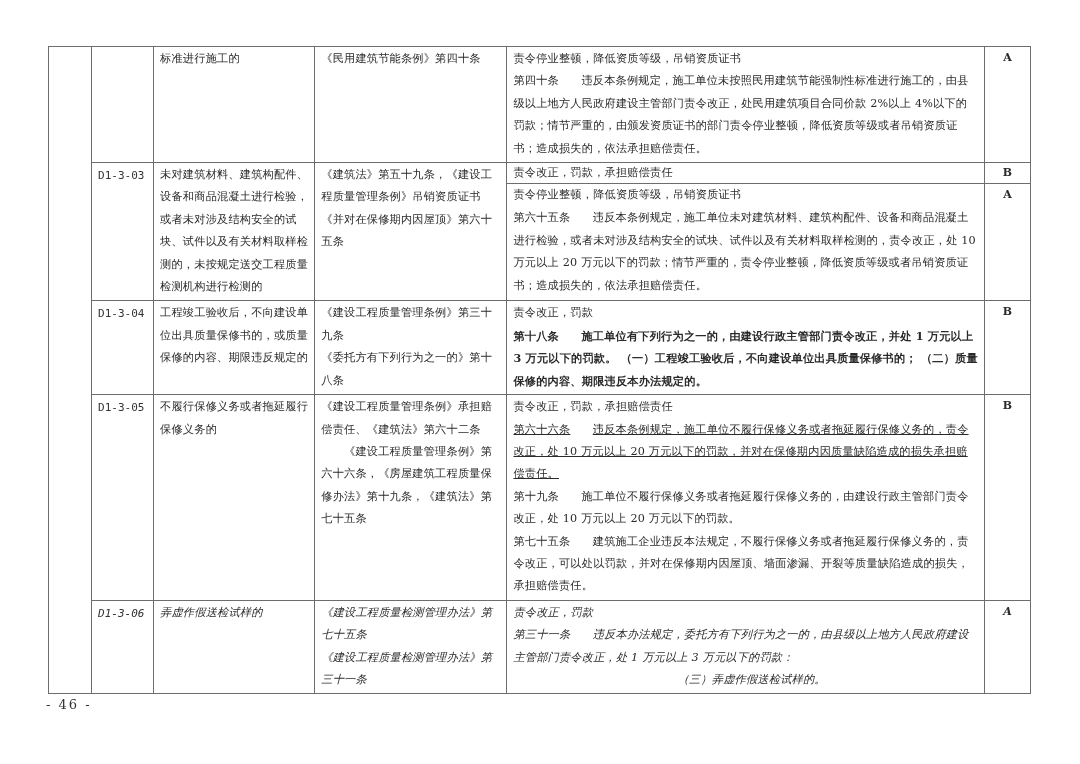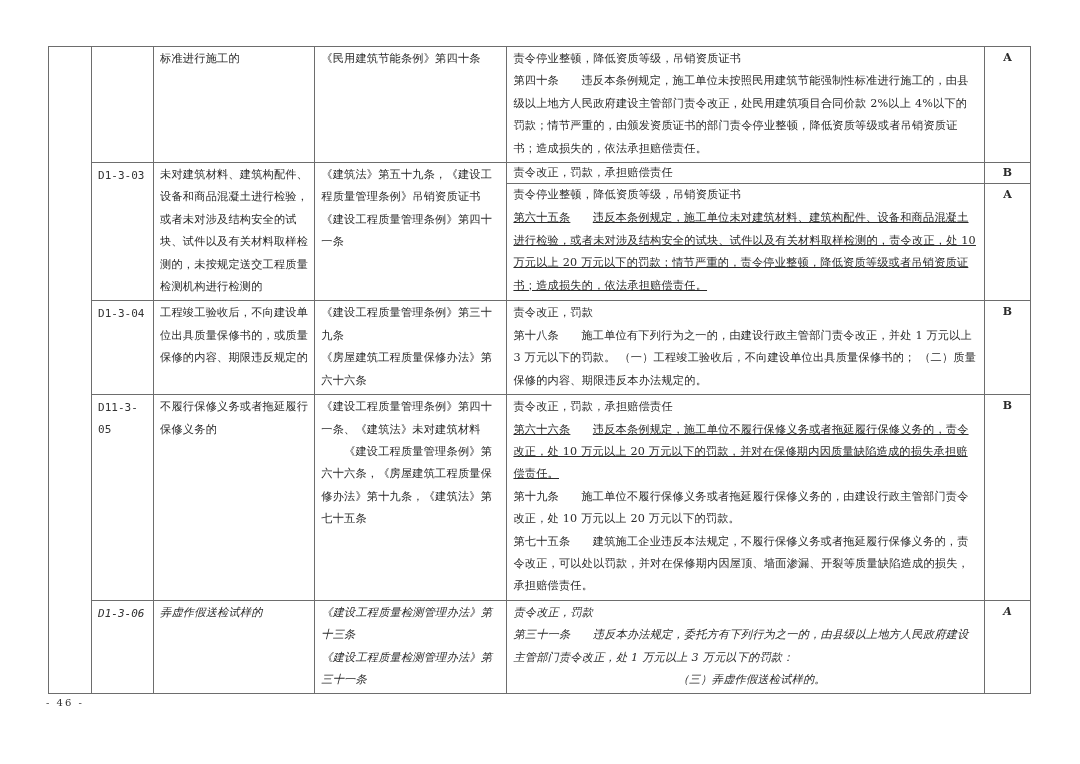--- a/index.html
+++ b/index.html
@@ -15,21 +15,21 @@
   .c3 { width: 192px; }
   .c4 { width: 477px; }
   .c5 { width: 46px; }
   .txt { font-size: 11.2px; line-height: 22.4px; padding: 1px 6px 2px 6px; letter-spacing: 0.2px; }
   .code { font-family: "DejaVu Sans Mono", "Liberation Mono", monospace; font-size: 11px;
           line-height: 22px; padding: 2px 6px; color: #333; }
   .grade { text-align: center; font-weight: bold; font-size: 11px; line-height: 20px; padding-top: 1px;
            font-family: "DejaVu Serif", serif; }
   .sp { display: inline-block; width: 2em; }
   .pageno { position: absolute; left: 46px; top: 697px; font-family: "DejaVu Serif", serif;
-            font-size: 10px; color: #333; letter-spacing: 2px; }
+            font-size: 13px; color: #333; letter-spacing: 2px; }
 </style>
 </head>
 <body>
 
 <div class="page">
   <table class="regs">
     <colgroup>
       <col class="c0">
         <col class="c1">
         <col class="c2">
@@ -63,72 +63,72 @@
 
       <tr style="height:20px;margin-top:32px;">
         <td rowspan="2">
             <div class="code">D1-3-03</div>
           </td>
         <td rowspan="2">
             <div class="txt">未对建筑材料、建筑构配件、设备和商品混凝土进行检验，或者未对涉及结构安全的试块、试件以及有关材料取样检测的，未按规定送交工程质量检测机构进行检测的</div>
           </td>
         <td rowspan="2">
           <div class="txt" style="padding-bottom:0">《建筑法》第五十九条，《建设工程质量管理条例》吊销资质证书</div>
-          <div class="txt" style="padding-top:0">《建设工程质量管理条例》第四十一条</div>
+          <div class="txt" style="padding-top:0">《并对在保修期内因屋顶》第六十五条</div>
         </td>
         <td>
           <div class="txt" style="line-height:17px;">责令改正，罚款，承担赔偿责任</div>
         </td>
         <td>
             <div class="grade" style="line-height:17px;">B</div>
           </td>
       </tr>
       <tr style="height:114px;">
         <td>
           <div class="txt" style="line-height:20px;">责令停业整顿，降低资质等级，吊销资质证书</div>
-          <div class="txt" style="padding-top:0;text-decoration:underline;">
+          <div class="txt" style="padding-top:0;">
             <span>第六十五条</span><span class="sp"></span><span>违反本条例规定，施工单位未对建筑材料、建筑构配件、设备和商品混凝土进行检验，或者未对涉及结构安全的试块、试件以及有关材料取样检测的，责令改正，处 10 万元以上 20 万元以下的罚款；情节严重的，责令停业整顿，降低资质等级或者吊销资质证书；造成损失的，依法承担赔偿责任。</span>
           </div>
         </td>
         <td>
             <div class="grade">A</div>
           </td>
       </tr>
 
       <tr style="height:89px;margin-left:33px;">
         <td>
             <div class="code">D1-3-04</div>
           </td>
         <td>
             <div class="txt">工程竣工验收后，不向建设单位出具质量保修书的，或质量保修的内容、期限违反规定的</div>
           </td>
         <td>
           <div class="txt" style="padding-bottom:0">《建设工程质量管理条例》第三十九条</div>
-          <div class="txt" style="padding-top:0">《房屋建筑工程质量保修办法》第六十六条</div>
+          <div class="txt" style="padding-top:0">《委托方有下列行为之一的》第十八条</div>
         </td>
         <td>
           <div class="txt">责令改正，罚款</div>
-          <div class="txt" style="padding-top:0;margin-top:-2px;">
+          <div class="txt" style="padding-top:0;margin-top:-2px;font-weight:bold;">
             <span>第十八条</span><span class="sp"></span><span>施工单位有下列行为之一的，由建设行政主管部门责令改正，并处 1 万元以上 3 万元以下的罚款。 （一）工程竣工验收后，不向建设单位出具质量保修书的； （二）质量保修的内容、期限违反本办法规定的。</span>
           </div>
         </td>
         <td>
             <div class="grade">B</div>
           </td>
       </tr>
 
       <tr style="height:205px;">
         <td>
-            <div class="code">D11-3-05</div>
+            <div class="code">D1-3-05</div>
           </td>
         <td>
             <div class="txt">不履行保修义务或者拖延履行保修义务的</div>
           </td>
         <td>
-          <div class="txt" style="padding-bottom:0">《建设工程质量管理条例》第四十一条、《建筑法》未对建筑材料</div>
+          <div class="txt" style="padding-bottom:0">《建设工程质量管理条例》承担赔偿责任、《建筑法》第六十二条</div>
           <div class="txt" style="padding-top:0">　　《建设工程质量管理条例》第六十六条，《房屋建筑工程质量保修办法》第十九条，《建筑法》第七十五条</div>
         </td>
         <td>
           <div class="txt">责令改正，罚款，承担赔偿责任</div>
           <div class="txt" style="padding-top:0;padding-bottom:0;margin-top:-2px;text-decoration:underline;">
             <span>第六十六条</span><span class="sp"></span><span>违反本条例规定，施工单位不履行保修义务或者拖延履行保修义务的，责令改正，处 10 万元以上 20 万元以下的罚款，并对在保修期内因质量缺陷造成的损失承担赔偿责任。</span>
           </div>
           <div class="txt" style="padding-top:0;padding-bottom:0;">
             <span>第十九条</span><span class="sp"></span><span>施工单位不履行保修义务或者拖延履行保修义务的，由建设行政主管部门责令改正，处 10 万元以上 20 万元以下的罚款。</span>
           </div>
@@ -142,21 +142,21 @@
       </tr>
 
       <tr style="height:90px;font-style:italic;">
         <td>
             <div class="code">D1-3-06</div>
           </td>
         <td>
             <div class="txt">弄虚作假送检试样的</div>
           </td>
         <td>
-          <div class="txt" style="padding-bottom:0">《建设工程质量检测管理办法》第十三条</div>
+          <div class="txt" style="padding-bottom:0">《建设工程质量检测管理办法》第七十五条</div>
           <div class="txt" style="padding-top:0">《建设工程质量检测管理办法》第三十一条</div>
         </td>
         <td>
           <div class="txt">责令改正，罚款</div>
           <div class="txt" style="padding-top:0;padding-bottom:0;margin-top:-2px;">
             <span>第三十一条</span><span class="sp"></span><span>违反本办法规定，委托方有下列行为之一的，由县级以上地方人民政府建设主管部门责令改正，处 1 万元以上 3 万元以下的罚款：</span>
           </div>
           <div class="txt" style="padding-top:0;padding-left:18px;text-align:center;">
             <span>（三）弄虚作假送检试样的。</span>
           </div>

